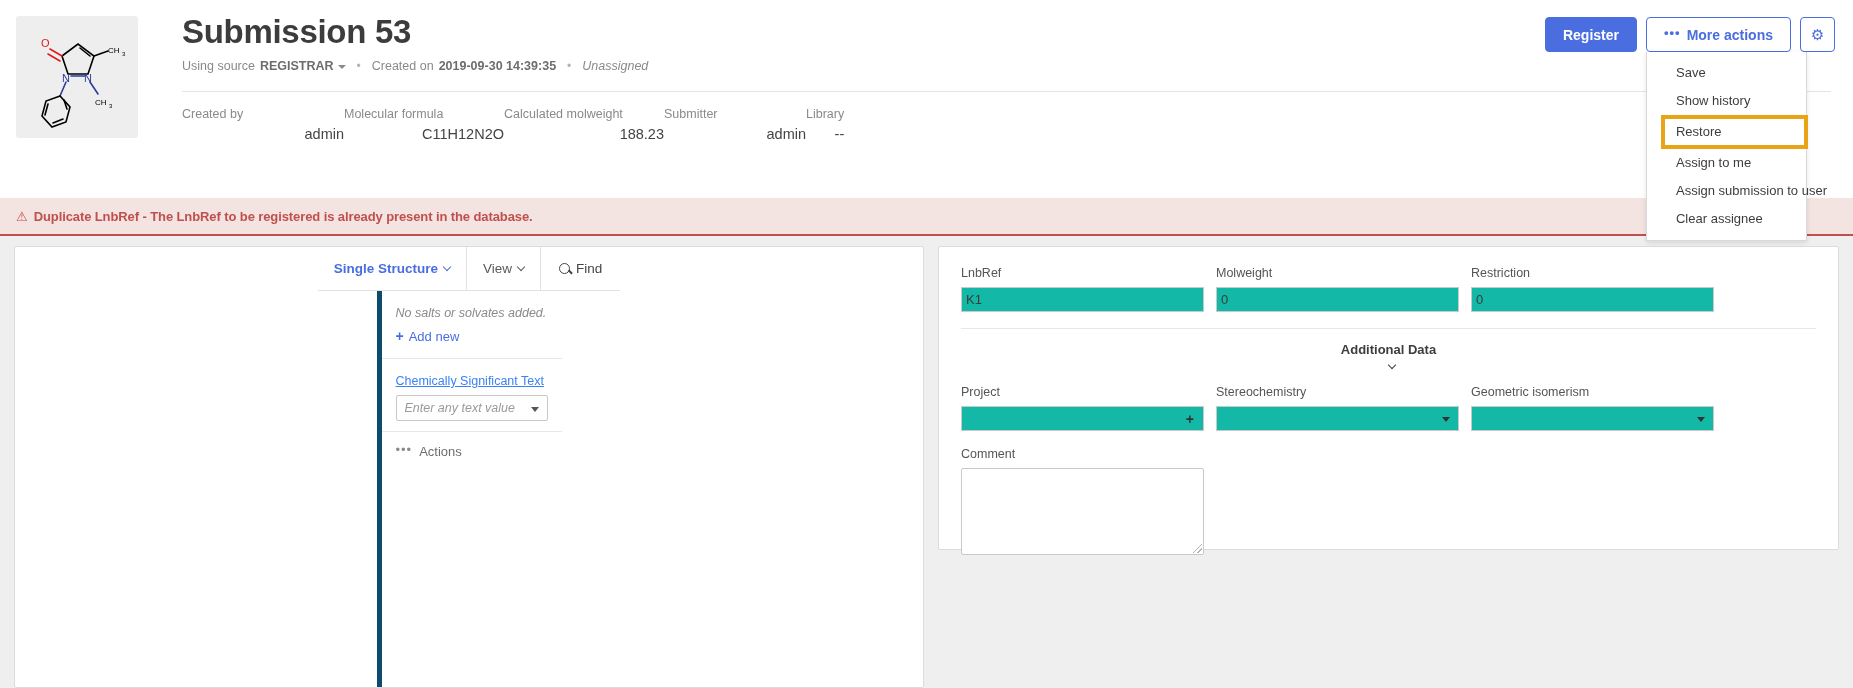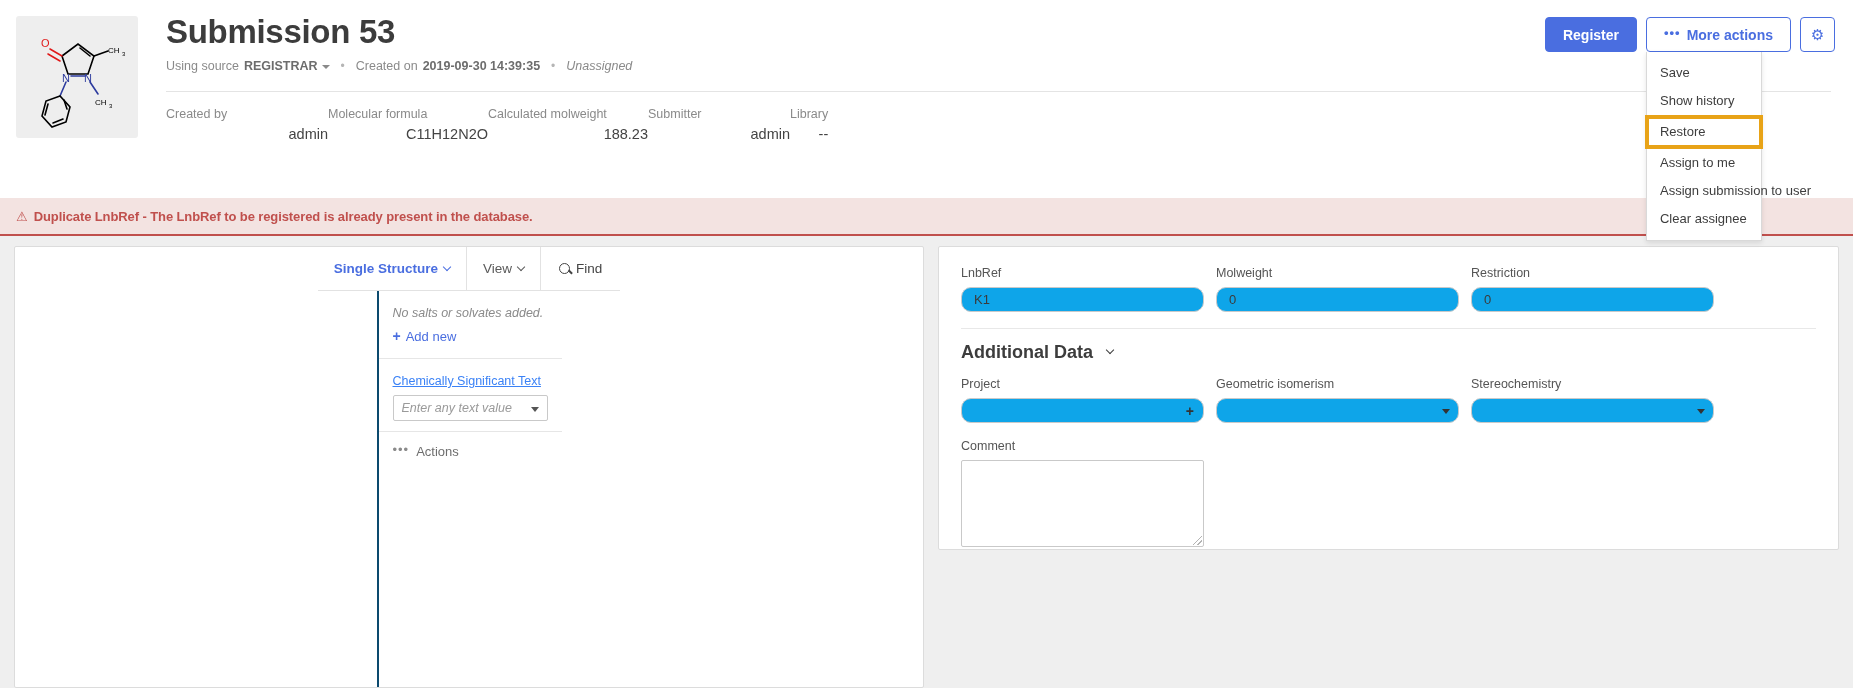--- a/index.html
+++ b/index.html
@@ -23,21 +23,21 @@
   .struct-thumb {
     width: 122px; height: 122px;
     background: #eeeeee;
     border-radius: 3px;
     flex: 0 0 auto;
     position: relative;
     overflow: hidden;
   }
   .struct-thumb svg { position:absolute; left:0; top:0; }
 
-  .hdr-main { flex: 1 1 auto; padding-left: 28px; min-width: 0; position: relative; }
+  .hdr-main { flex: 1 1 auto; padding-left: 44px; min-width: 0; position: relative; }
 
   .page-title {
     font-size: 33px;
     font-weight: bold;
     color: #3c3c3c;
     letter-spacing: -0.3px;
     line-height: 40px;
     margin-top: -4px;
   }
   .subline {
@@ -98,26 +98,26 @@
   .btn-icon {
     background: #fff; color: #4a6ee0; border: 1px solid #4a6ee0;
     width: 35px; padding: 0; font-size: 15px; font-weight: normal;
   }
   .ellipsis-ico { letter-spacing: 1px; margin-right: 6px; font-size: 13px; position: relative; top:-2px;}
 
   .more-wrap { position: relative; }
   .dropdown {
     position: absolute;
     top: 35px; left: 0;
-    width: 116px;
+    width: 161px;
     background: #fff;
     border: 1px solid #d9d9d9;
     border-top: none;
     box-shadow: 0 2px 5px rgba(0,0,0,0.10);
-    padding: 7px 0 7px 0;
+    padding: 7px 0 7px 16px;
     z-index: 60;
   }
   .dd-item {
     font-size: 13px;
     color: #3d3d3d;
     padding: 6px 0 6px 13px;
     line-height: 16px;
     cursor: pointer;
     white-space: nowrap;
   }
@@ -209,21 +209,21 @@
   .mol-canvas { flex: 1 1 auto; position: relative; overflow: hidden; }
   .mol-canvas svg { position: absolute; left: 0; top: 0; }
   .scroll-nub {
     position: absolute; bottom: 3px; left: 50%;
     transform: translateX(-50%);
     font-size: 7px; color:#bbb; letter-spacing: 1px;
   }
 
   .salts-col {
     width: 185px;
-    border-left: 2px solid #0c4a6e;
+    border-left: 5px solid #0c4a6e;
     display: flex; flex-direction: column;
   }
   .salts-block { padding: 14px 14px 14px 14px; }
   .salts-note { font-size: 12.5px; color:#8a8a8a; font-style: italic; line-height: 16px; }
   .add-new {
     margin-top: 7px; font-size: 13px; color:#4a6ee0; cursor:pointer;
     display:flex; align-items:center; gap:5px;
   }
   .plus { font-weight:bold; font-size: 14px; }
   .salts-div { border-top: 1px solid #e6e6e6; }
@@ -260,30 +260,30 @@
     height: 304px;
   }
   .field-grid {
     display: grid;
     grid-template-columns: 243px 243px 243px;
     gap: 0 12px;
   }
   .fld-label { font-size: 12.5px; color:#555; line-height:16px; margin-bottom: 6px; }
   .fld-input {
     height: 25px;
-    border:1px solid #c9c9c9; border-radius:10px;
-    display:flex; align-items:center; padding: 0 12px;
-    font-size: 13px; color:#3b3b3b; background:#0ea5e9;
+    border:1px solid #c9c9c9; border-radius:0;
+    display:flex; align-items:center; padding: 0 4px;
+    font-size: 13px; color:#3b3b3b; background:#14b8a6;
     position: relative;
   }
   .section-div { border-top:1px solid #e8e8e8; margin: 16px 0 0 0; }
   .add-data-hdr {
     display:flex; align-items:center; gap:8px;
     margin-top: 13px; margin-bottom: 13px;
-    font-size: 18px; font-weight:bold; color:#3d3d3d; cursor:pointer;
+    font-size: 13px; font-weight:bold; color:#3d3d3d; cursor:pointer;flex-direction:column;
   }
   .add-data-hdr .chev { top:-3px; border-width:1.5px; }
   .sel-tri {
     position:absolute; right:8px; top:10px;
     border-left:4.5px solid transparent; border-right:4.5px solid transparent;
     border-top:5.5px solid #333;
   }
   .plus-adorn {
     position:absolute; right:9px; top:4px;
     font-size:14px; color:#333; font-weight:bold;
@@ -521,28 +521,28 @@
 
     <div class="field-grid">
       <div>
         <div class="fld-label">Project</div>
         <div class="fld-input">
           <span></span>
           <span class="plus-adorn">+</span>
         </div>
       </div>
       <div>
-        <div class="fld-label">Geometric isomerism</div>
+        <div class="fld-label">Stereochemistry</div>
         <div class="fld-input">
           <span></span>
           <span class="sel-tri"></span>
         </div>
       </div>
       <div>
-        <div class="fld-label">Stereochemistry</div>
+        <div class="fld-label">Geometric isomerism</div>
         <div class="fld-input">
           <span></span>
           <span class="sel-tri"></span>
         </div>
       </div>
     </div>
 
     <div class="comment-wrap">
       <div class="fld-label">Comment</div>
       <div class="comment-box">

